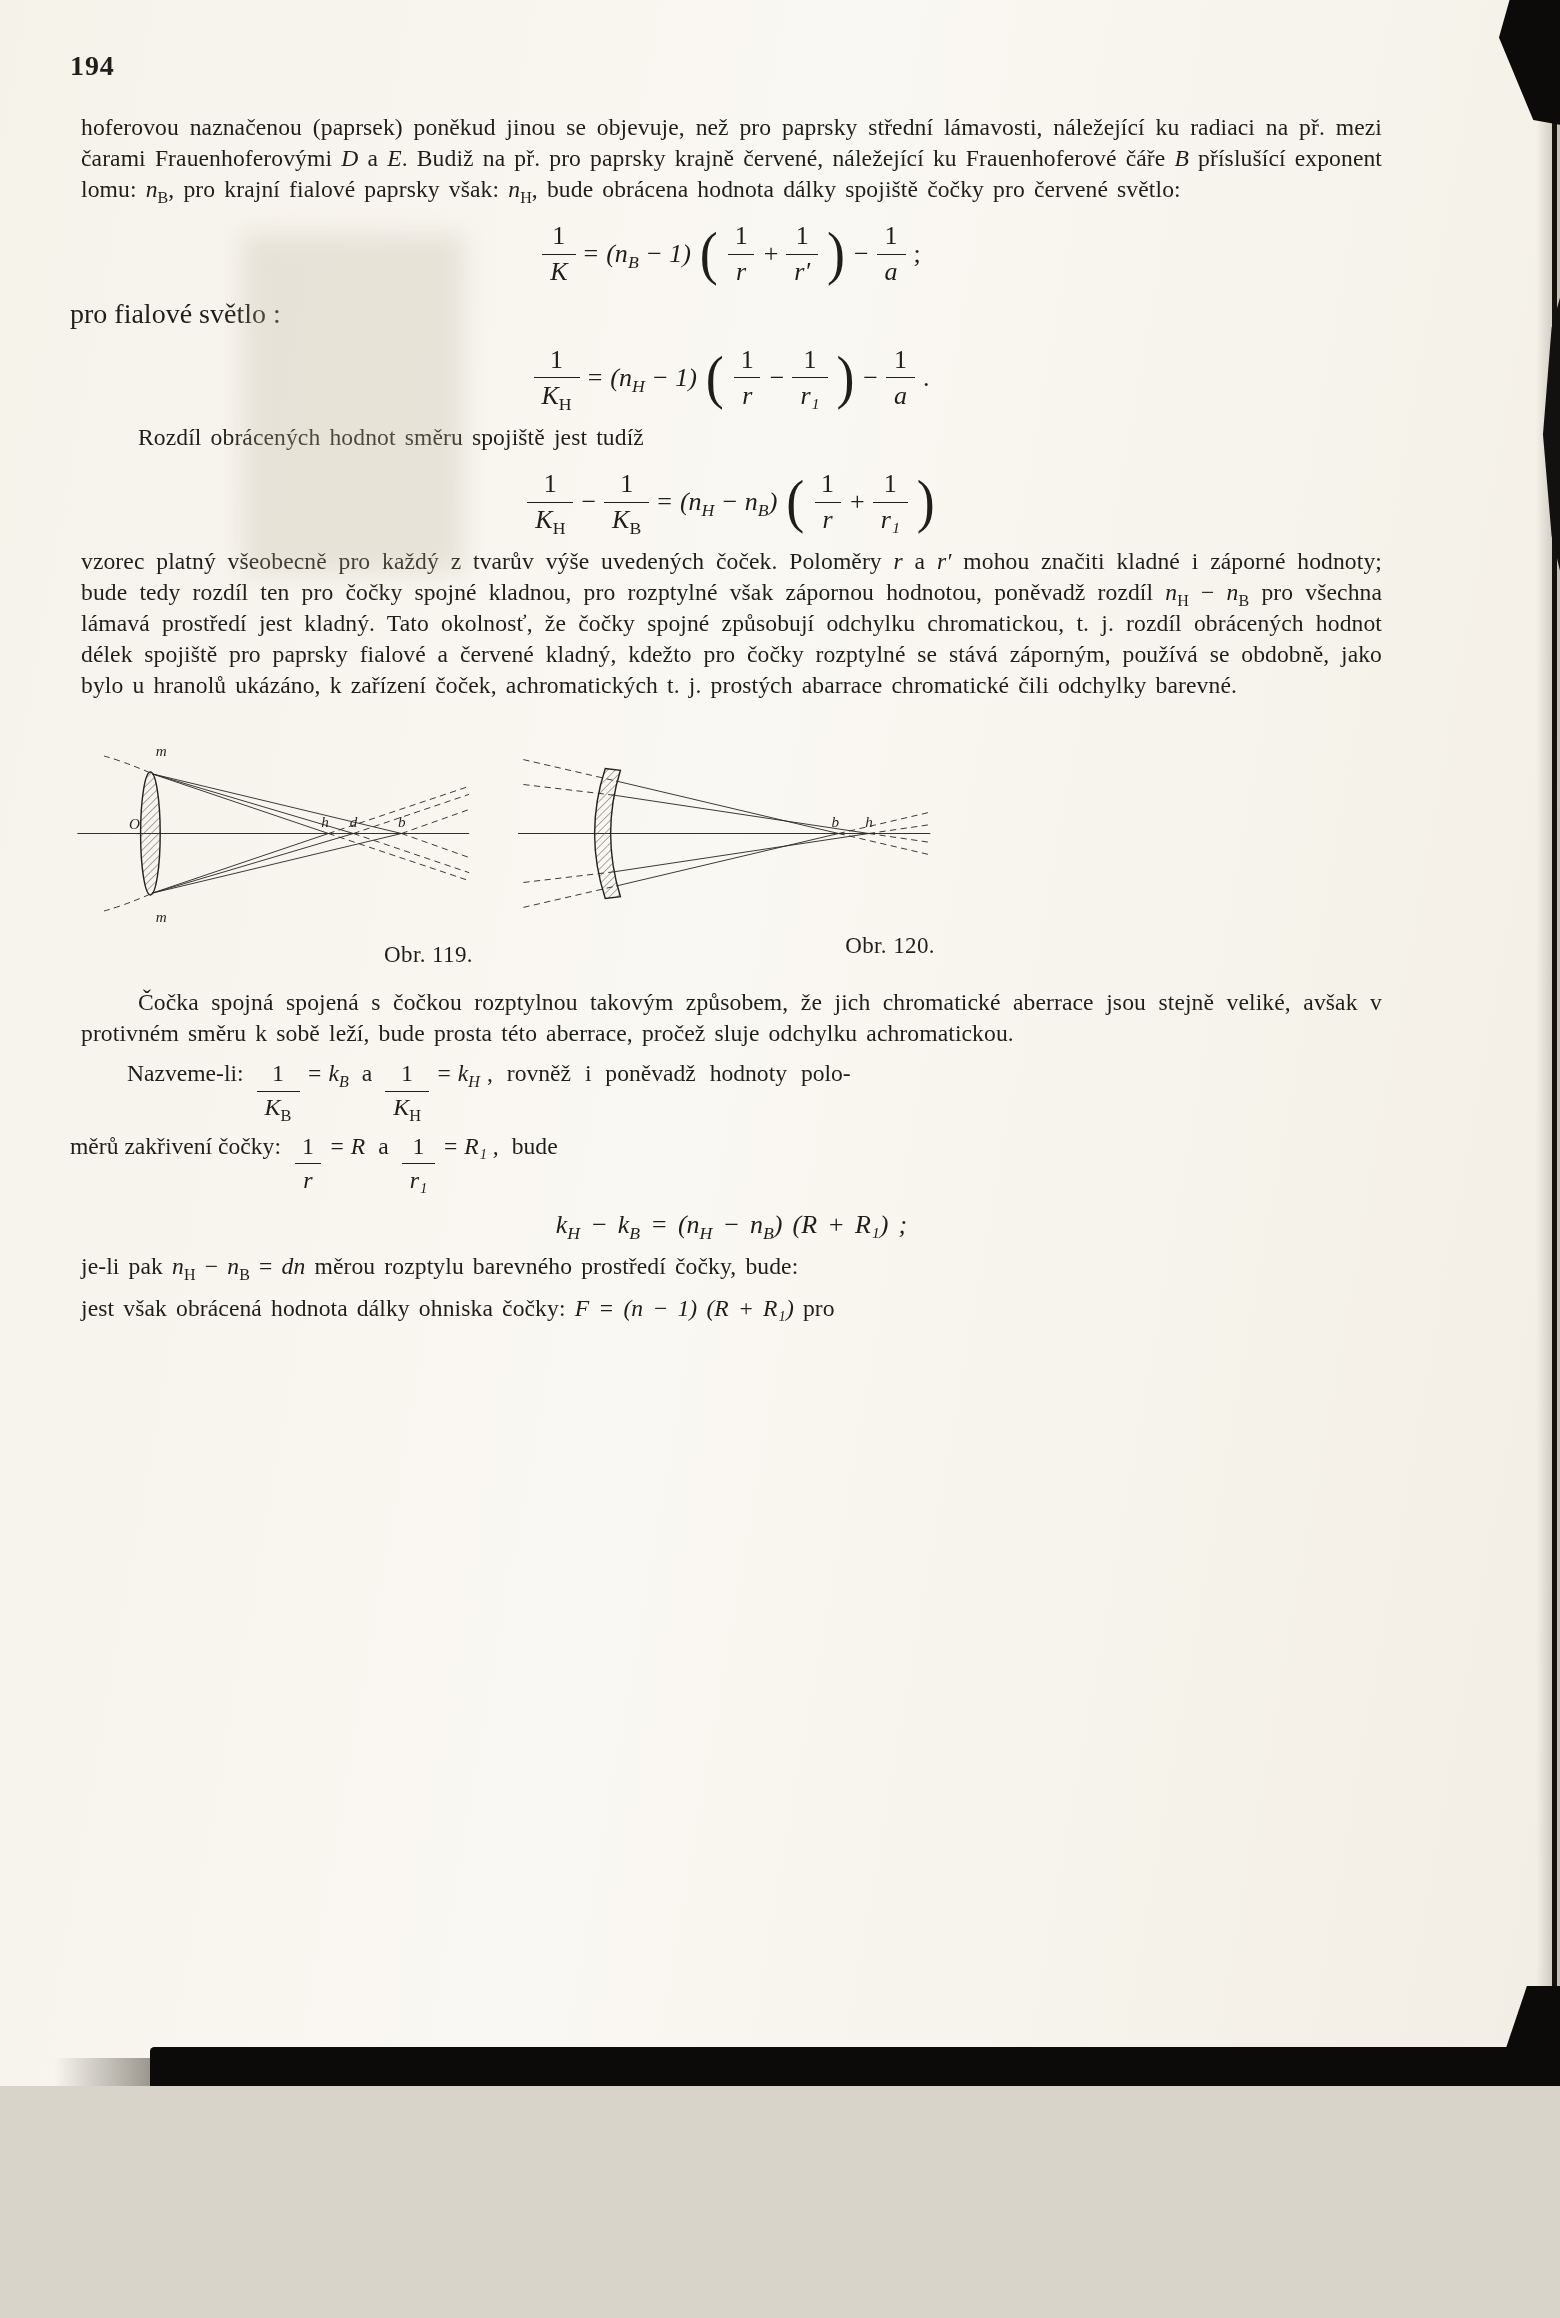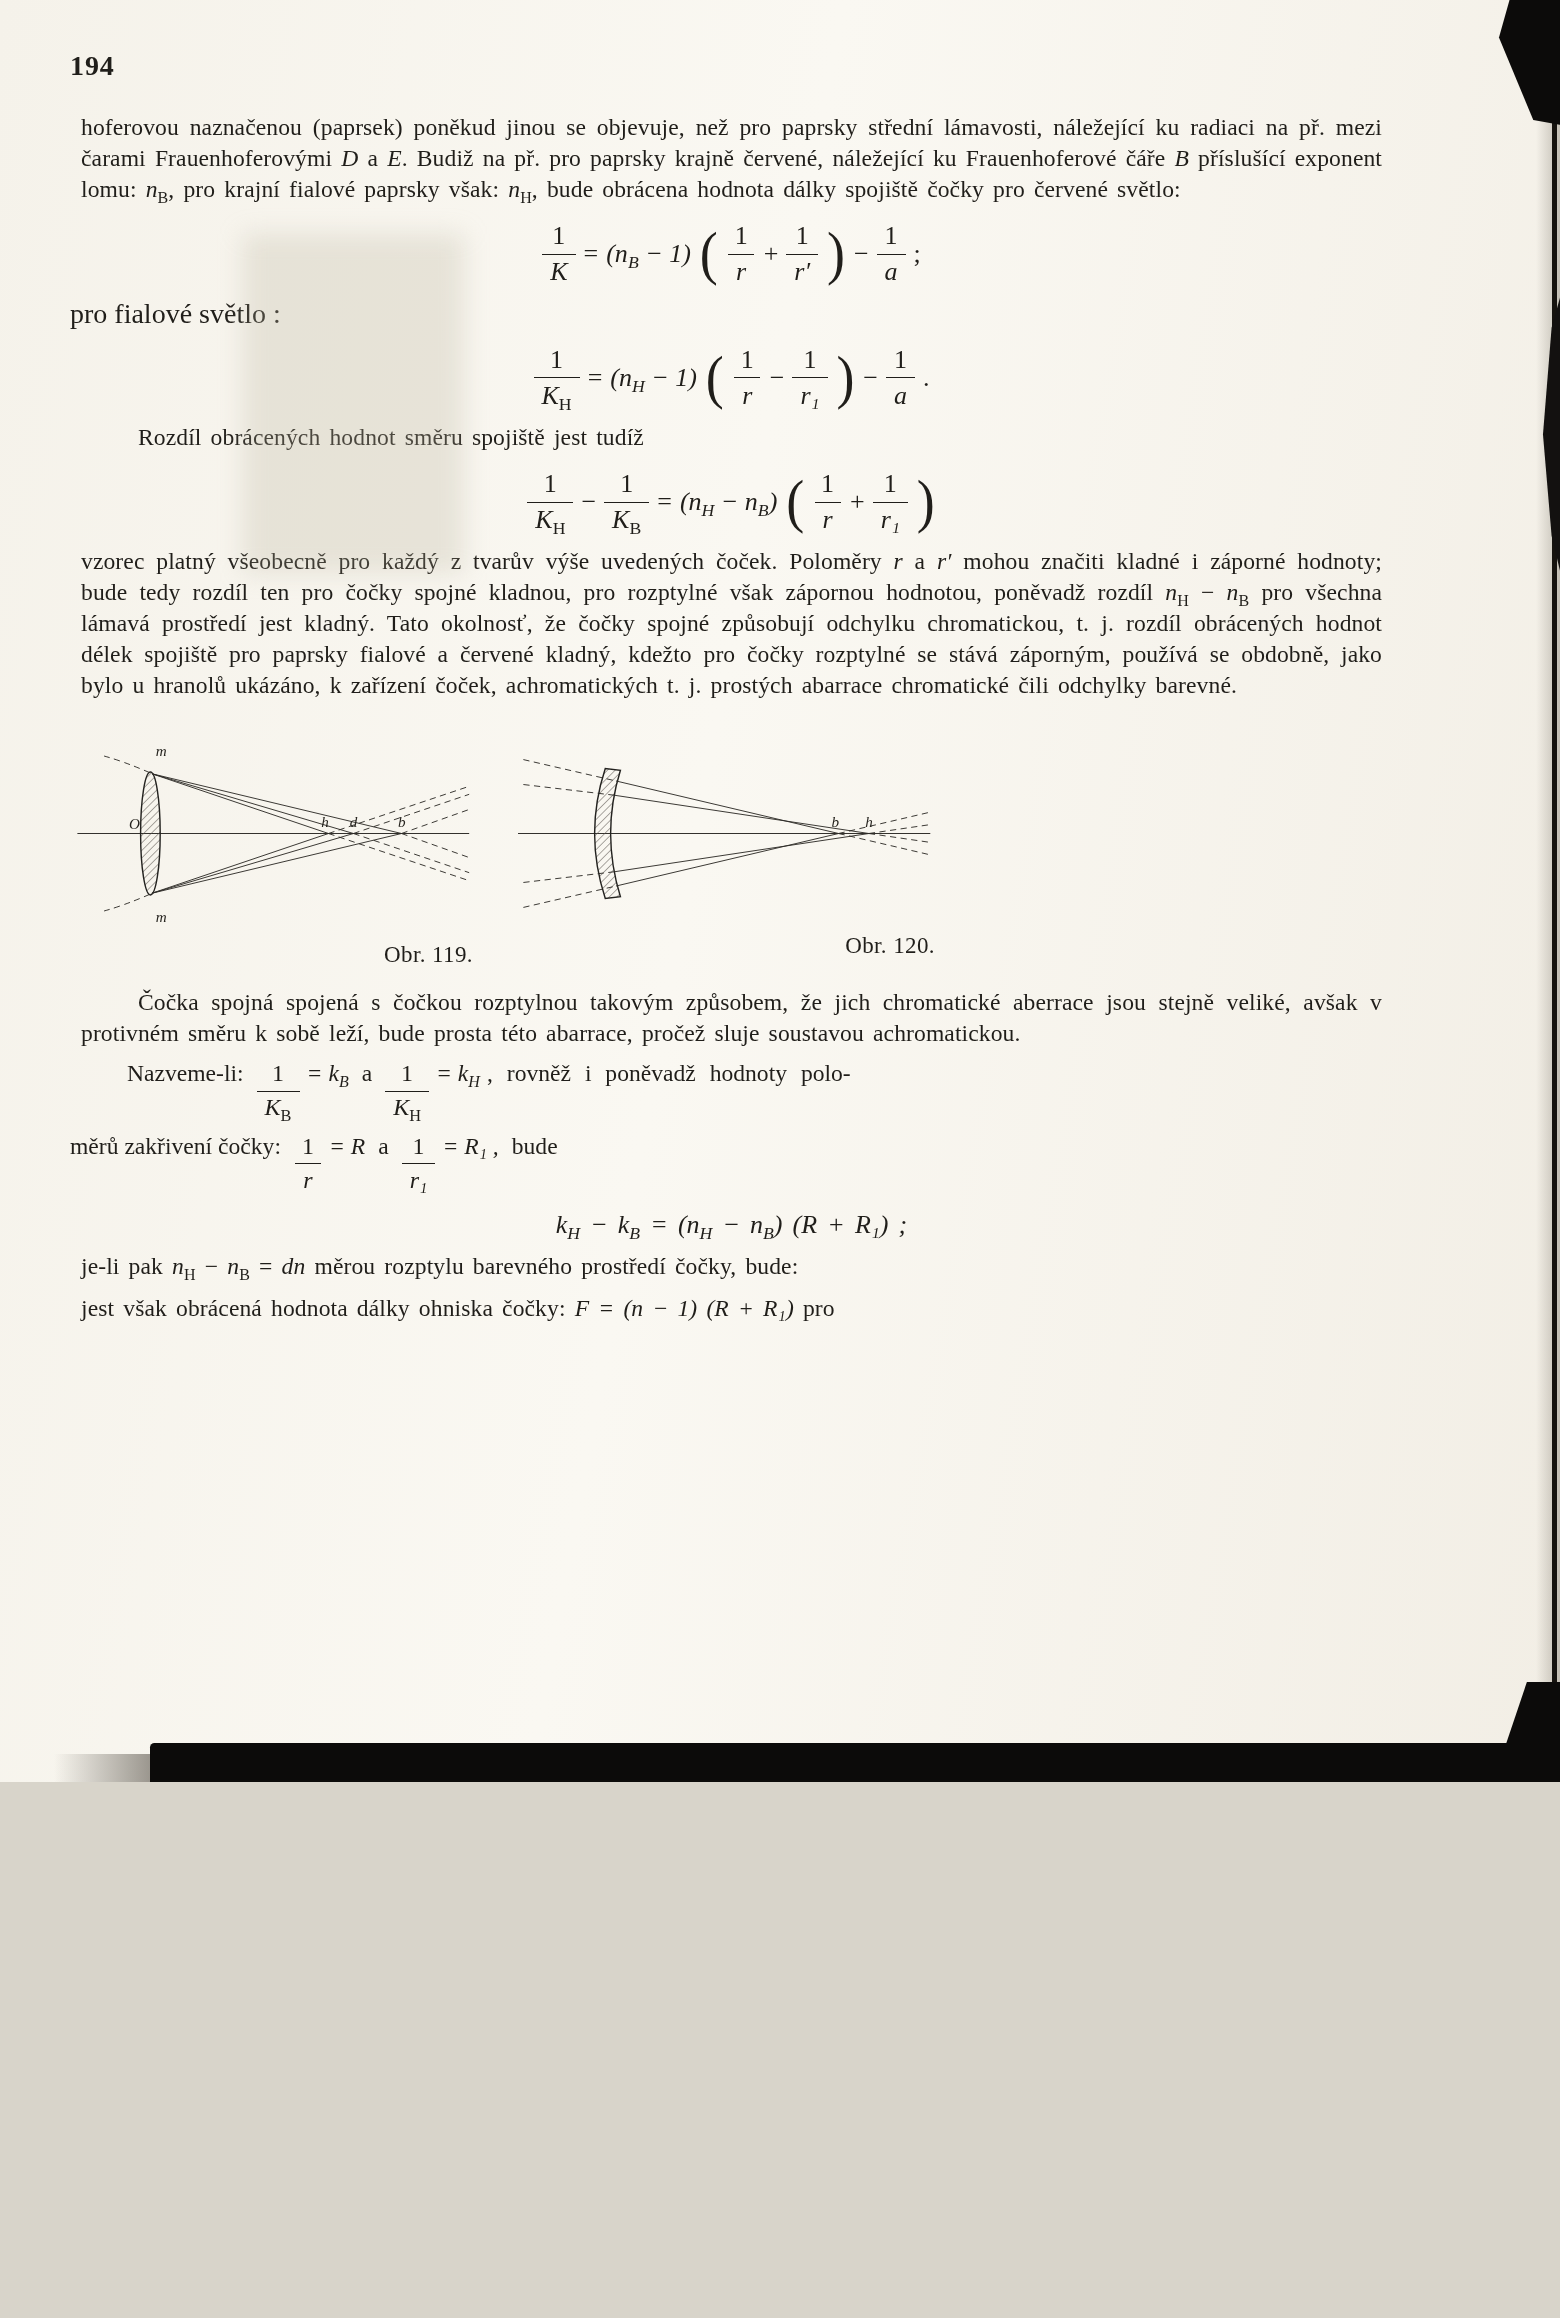--- a/index.html
+++ b/index.html
@@ -1,17 +1,17 @@
 <!DOCTYPE html>
 <html style="font-size:14.3px"><head>
 <meta charset="utf-8">
 <style>
   html,body{margin:0;padding:0;}
   body{width:1561px;height:2319px;font-family:"Liberation Serif","DejaVu Serif",serif;background:#d8d4ca;}
-  .page{position:relative;width:1561px;height:1782px;overflow:hidden;
+  .page{position:relative;width:1561px;height:2086px;overflow:hidden;
         background:linear-gradient(100deg,#f5f2ea 0%,#faf8f2 45%,#f2eee5 100%);color:#201e1a;}
   .content{position:absolute;left:70px;top:50px;width:1323px;}
   .pagenum{font-size:28px;font-weight:bold;letter-spacing:0.9px;margin:0 0 30px 0;}
   .body-text{font-size:23.6px;line-height:31px;text-align:justify;word-spacing:3.1px;letter-spacing:0.1px;margin:11px;}
   .plainline{font-size:28px;line-height:31px;margin:0;}
   .indent{text-indent:57px;}
   .it,.var{font-style:italic;}
   sub{font-size:68%;line-height:0;}
   .eq-row{display:flex;justify-content:center;align-items:center;gap:8px;font-size:26px;margin:16px 0 10.7px;}
   .frac{display:inline-flex;flex-direction:column;align-items:center;line-height:1.15;}
@@ -196,21 +196,21 @@
           <line x1="8" y1="50" x2="110" y2="62" class="ray dash"></line>
           <line x1="8" y1="188" x2="112" y2="164" class="ray dash"></line>
           <line x1="8" y1="160" x2="110" y2="148" class="ray dash"></line>
           <text x="354" y="98" class="flabel">b</text>
           <text x="392" y="98" class="flabel">h</text>
         </svg>
         <figcaption>Obr. 120.</figcaption>
       </figure>
     </div>
 
-    <p class="body-text indent">Čočka spojná spojená s čočkou rozptylnou takovým způsobem, že jich chromatické aberrace jsou stejně veliké, avšak v protivném směru k sobě leží, bude prosta této abarrace, pročež sluje soustavou achromatickou.</p>
+    <p class="body-text indent">Čočka spojná spojená s čočkou rozptylnou takovým způsobem, že jich chromatické aberrace jsou stejně veliké, avšak v protivném směru k sobě leží, bude prosta této aberrace, pročež sluje odchylku achromatickou.</p>
 
     <div class="flexline indent-flex">
       <span class="tok">Nazveme-li: </span>
       <span class="frac">
           <span class="num">1</span>
           <span class="den"><span class="var">K</span><sub>B</sub></span>
         </span>
       <span class="tok var"><span>= k</span><sub>B</sub></span>
       <span class="tok"> a </span>
       <span class="frac">

